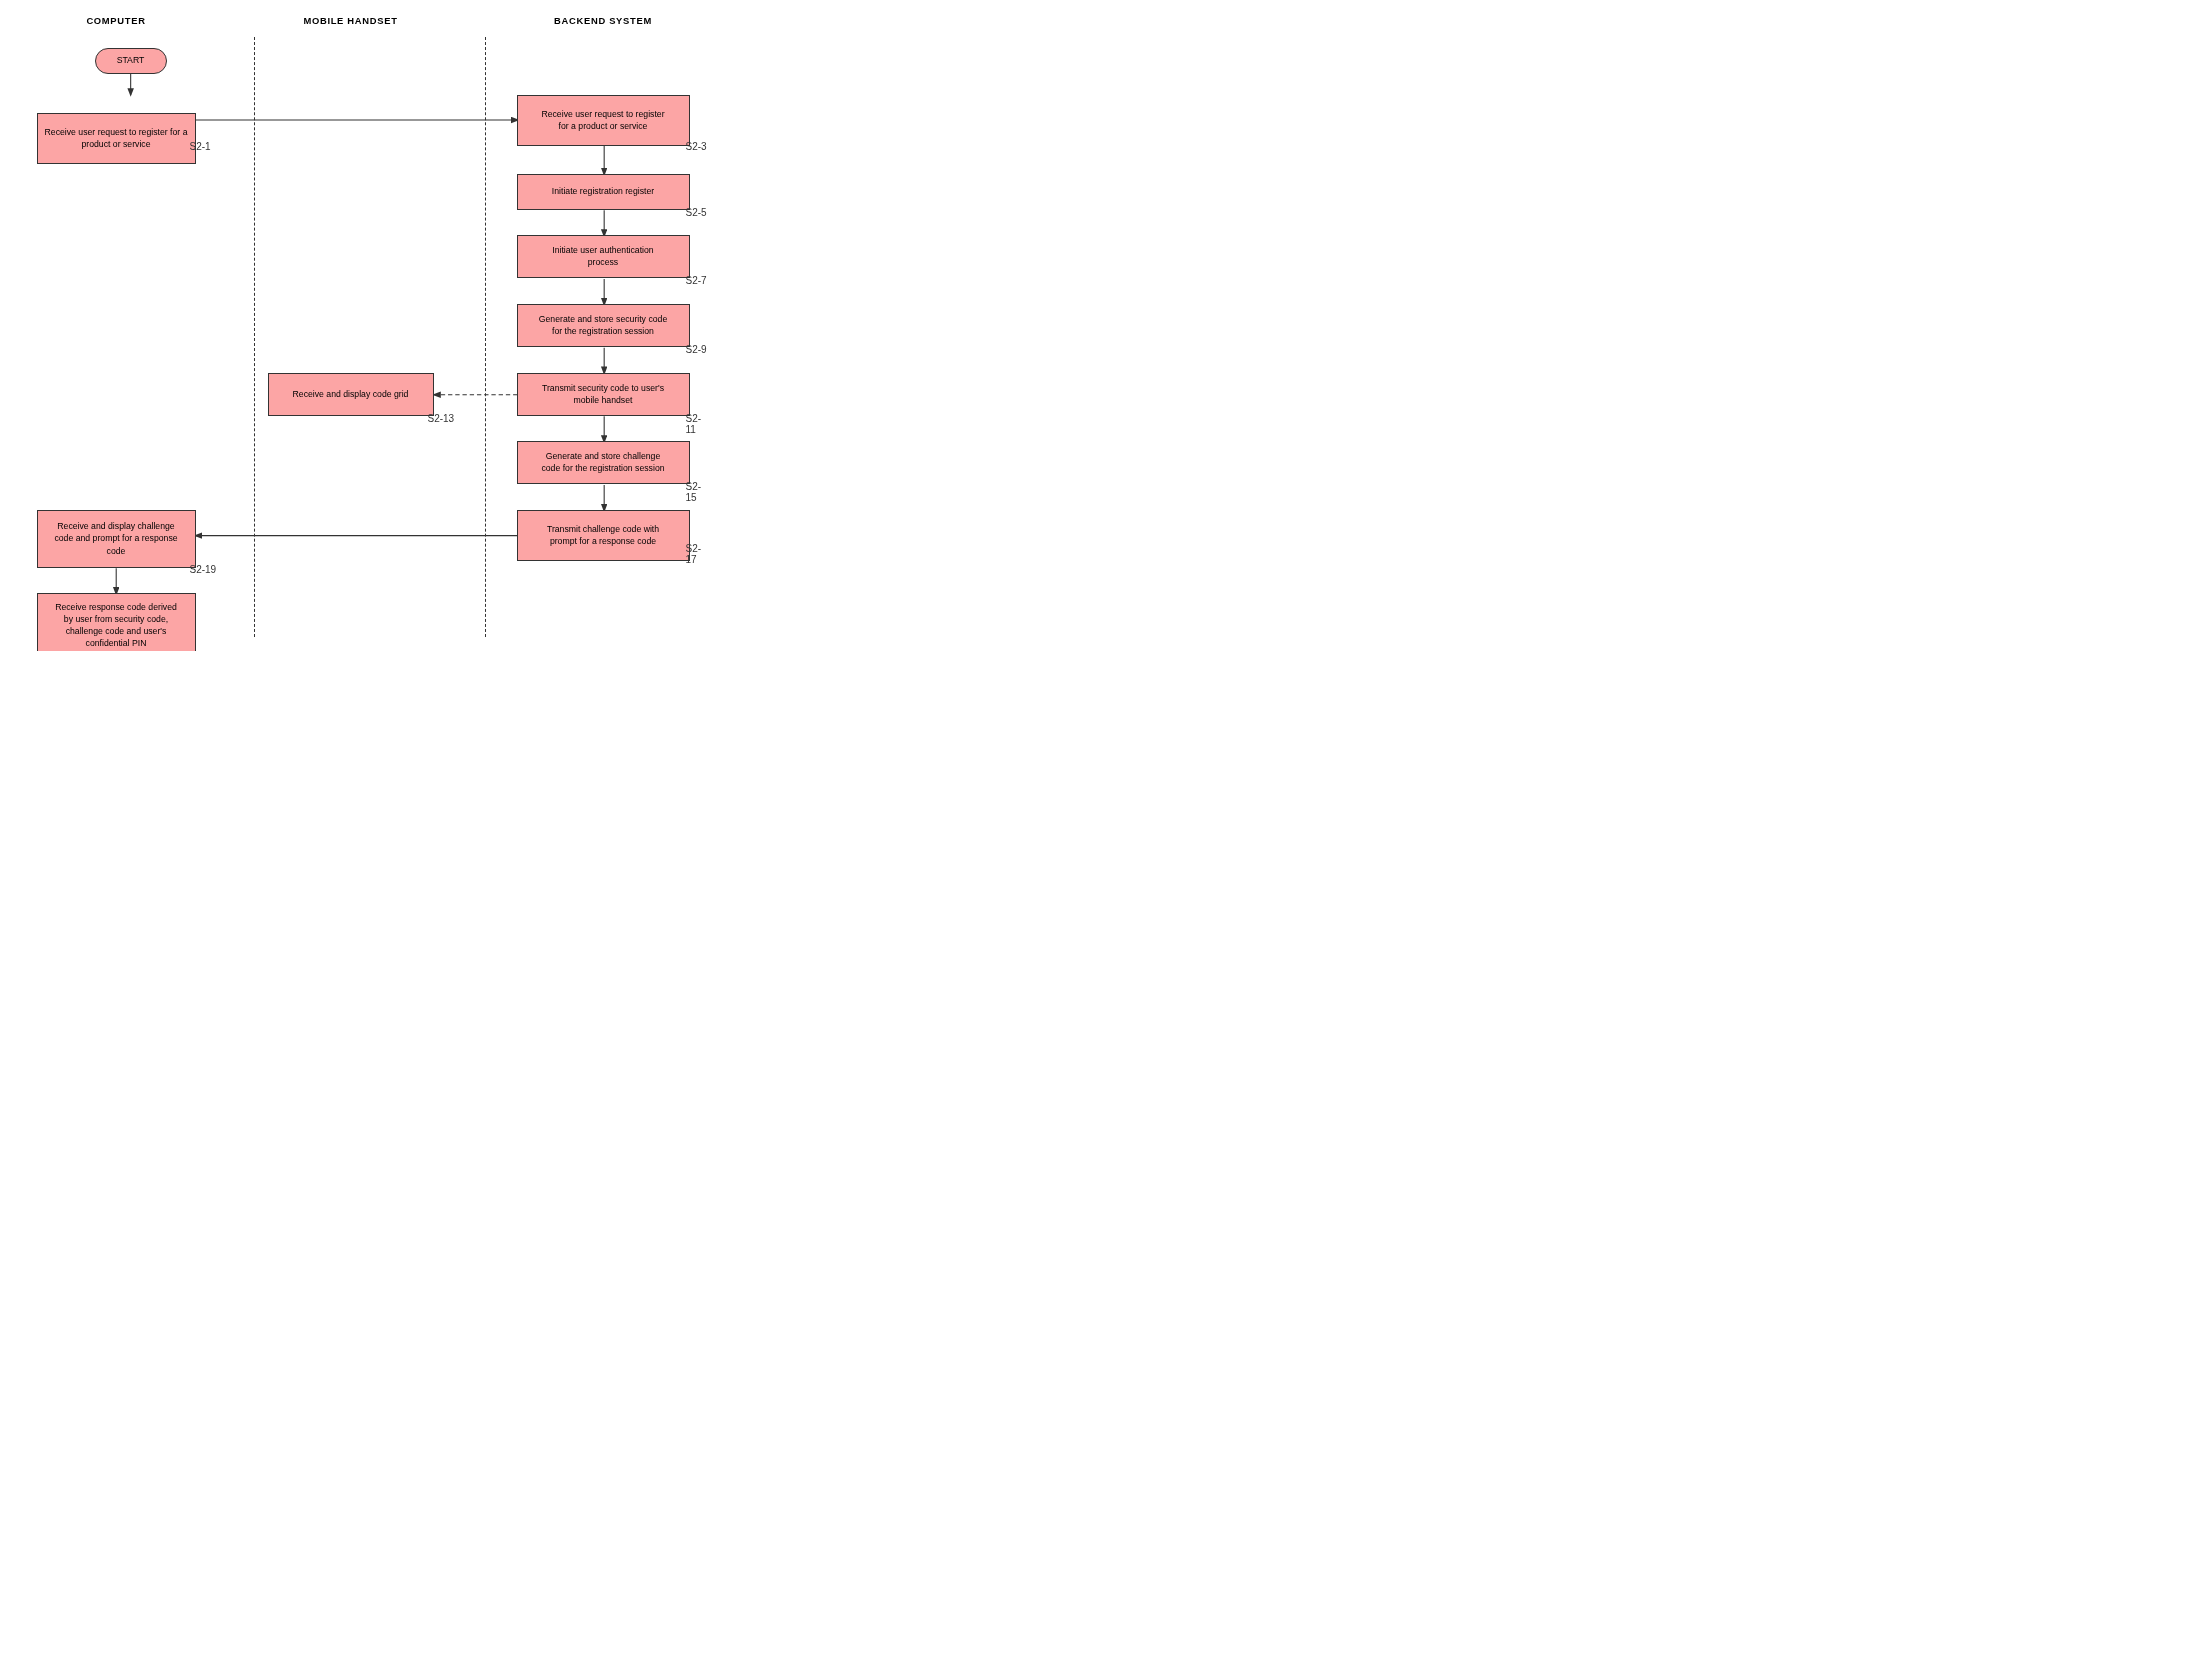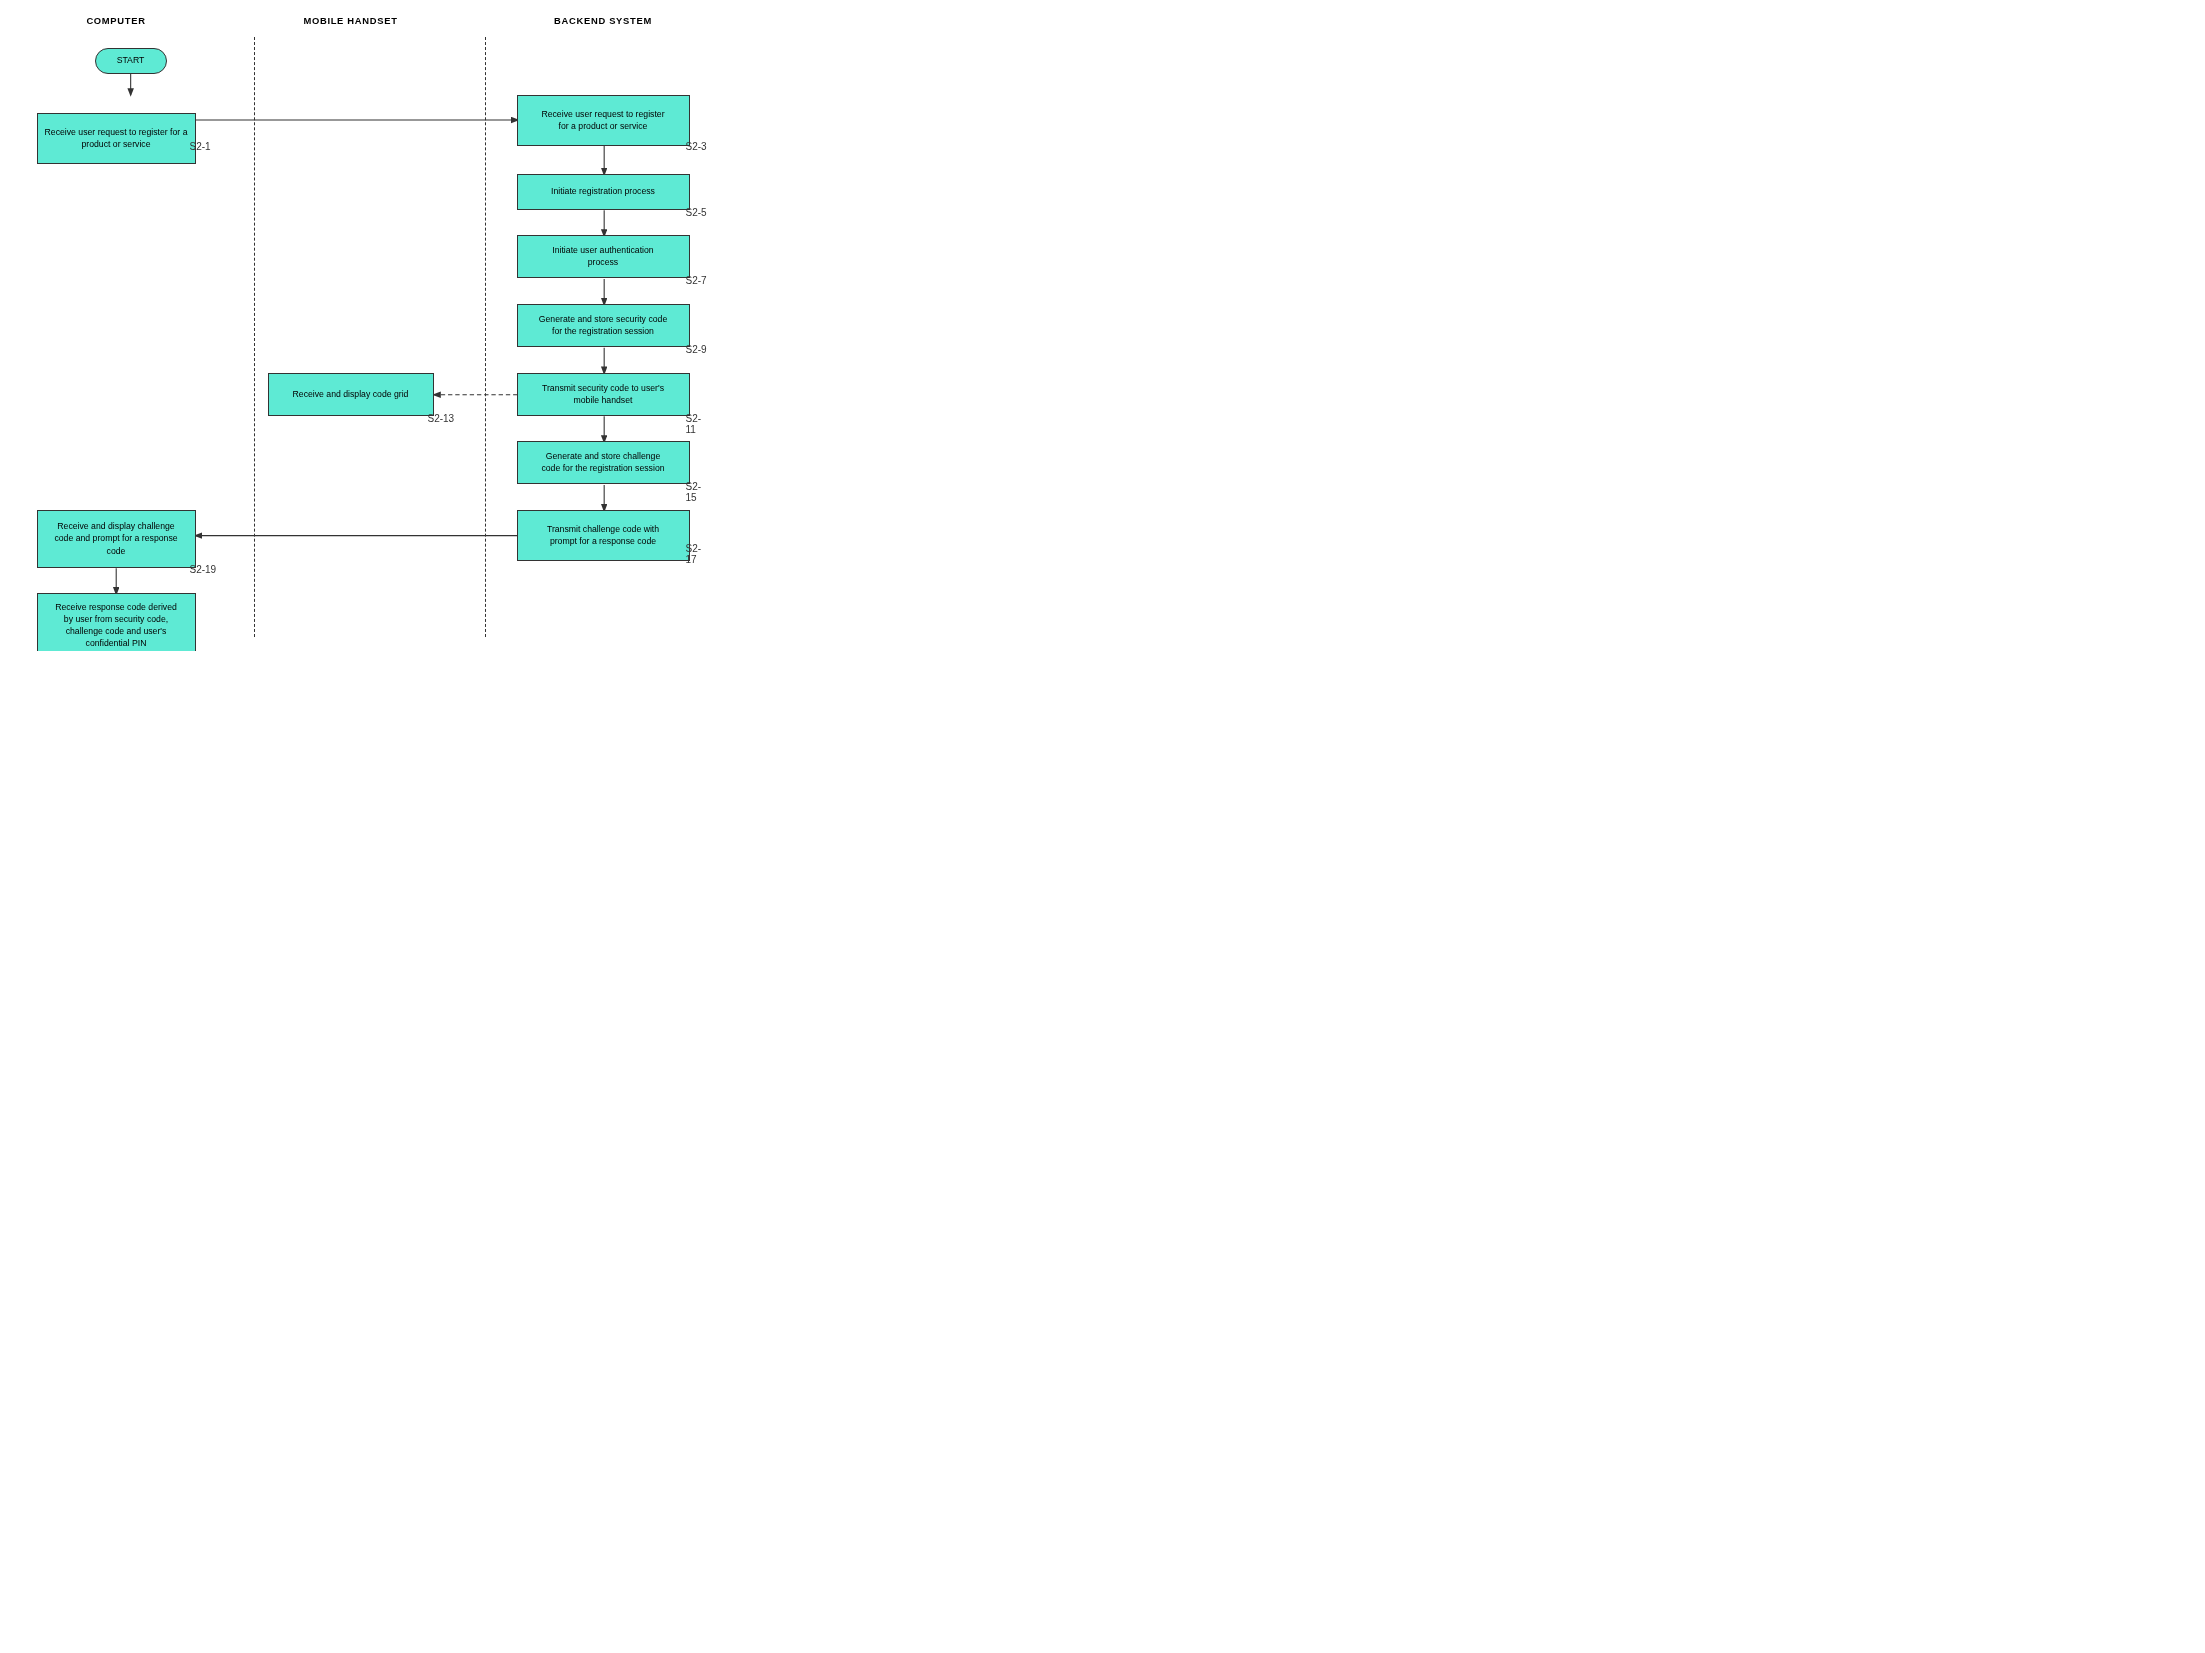--- a/index.html
+++ b/index.html
@@ -30,21 +30,21 @@
     .dashed-line {
       position: absolute;
       top: 22px;
       bottom: 0;
       border-left: 1.4px dashed #333;
     }
     
     .flowbox {
       position: absolute;
       border: 1.1px solid #333;
-      background: #5eead4;
+      background: #fca5a5;
       text-align: center;
       display: flex;
       align-items: center;
       justify-content: center;
       padding: 4.3px 5.8px;
       font-size: 8.7px;
       line-height: 1.4;
     }
     .flowbox.rounded {
       border-radius: 14.5px;
@@ -122,21 +122,21 @@
 for a product or service</span>
   </div>
   <span class="step-label" style="left:175px; top:126px;">S2-1</span>
 
   <div class="flowbox" style="left:502px; top:80px; width:173px; height:51px;">
     <span>Receive user request to register<br>for a product or service</span>
   </div>
   <span class="step-label" style="left:671px; top:126px;">S2-3</span>
 
   <div class="flowbox" style="left:502px; top:159px; width:173px; height:36px;">
-    <span>Initiate registration process</span>
+    <span>Initiate registration register</span>
   </div>
   <span class="step-label" style="left:671px; top:192px;">S2-5</span>
 
   <div class="flowbox" style="left:502px; top:220px; width:173px; height:43px;">
     <span>Initiate user authentication<br>process</span>
   </div>
   <span class="step-label" style="left:671px; top:260px;">S2-7</span>
 
   <div class="flowbox" style="left:502px; top:289px; width:173px; height:43px;">
     <span>Generate and store security code<br>for the registration session</span>

